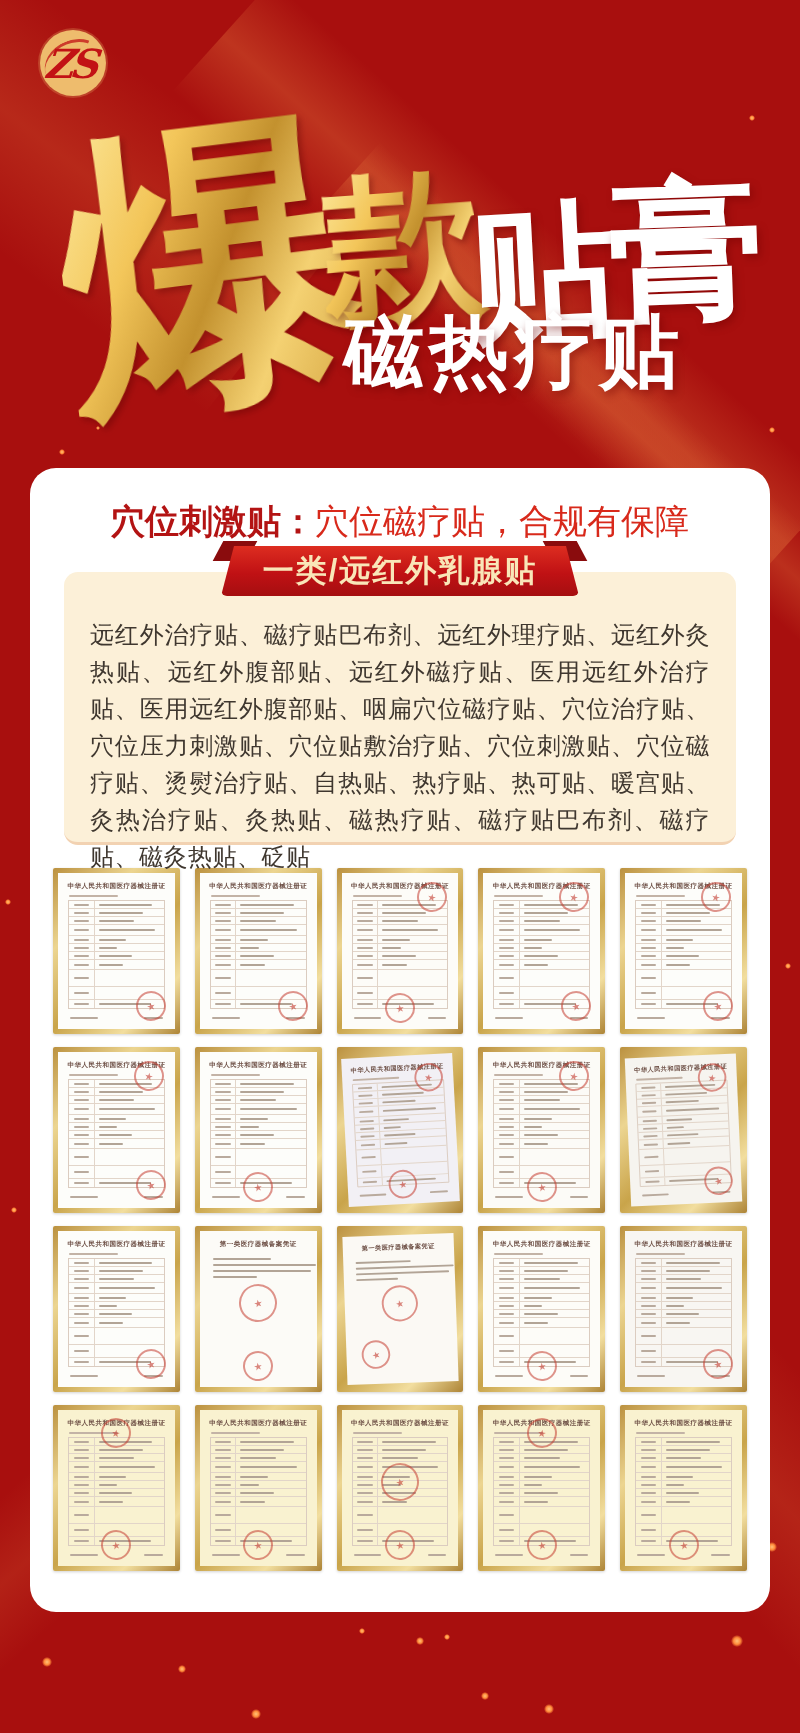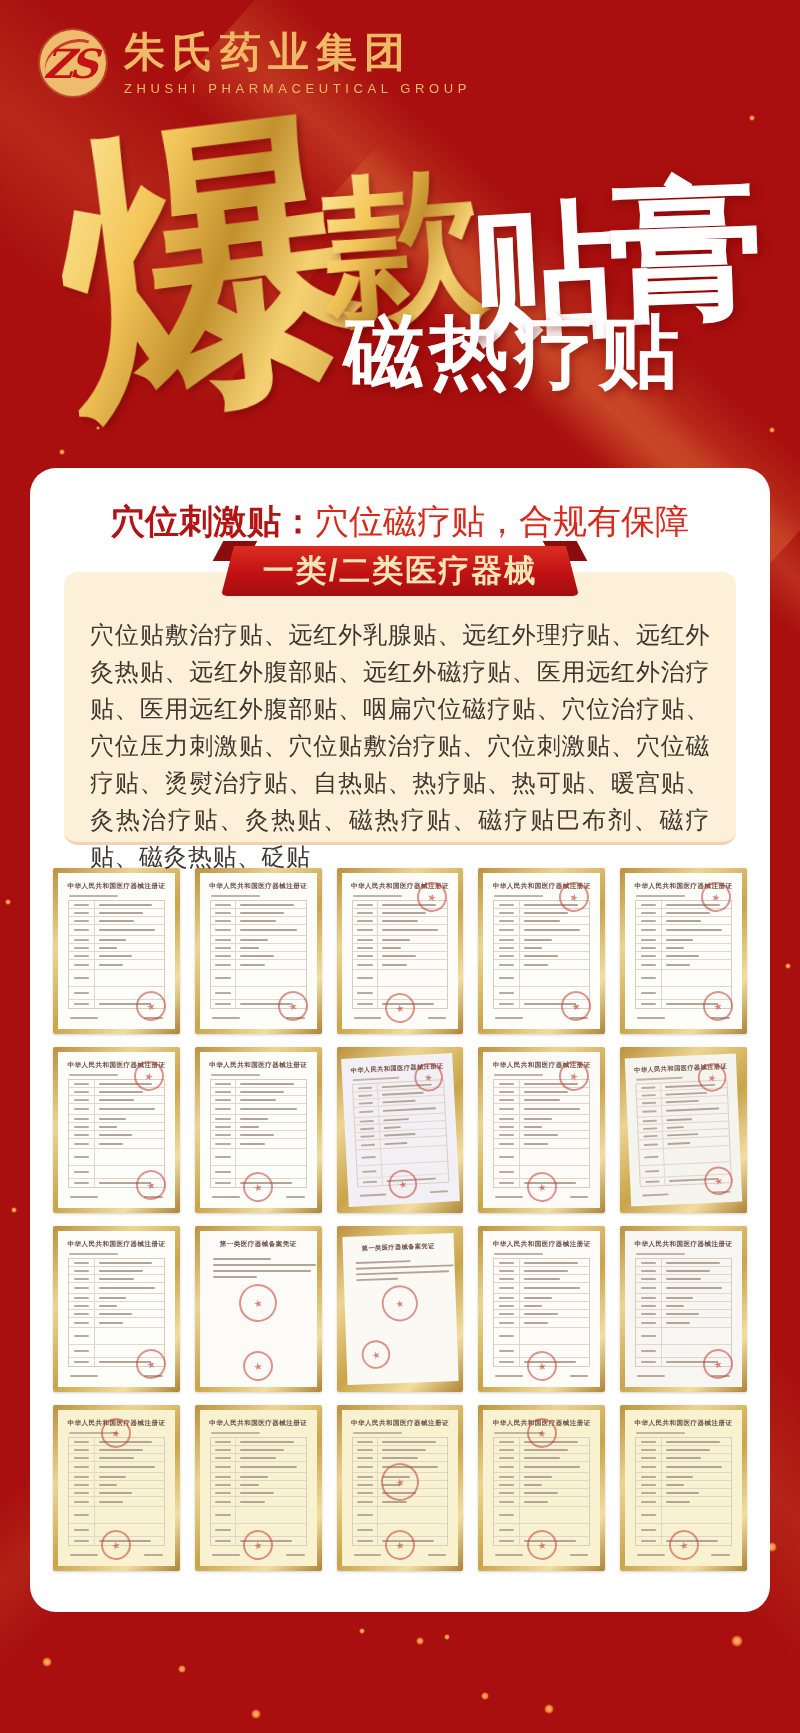--- a/index.html
+++ b/index.html
@@ -122,44 +122,40 @@
     <div class="dot" style="left: 785px; top: 963px; width: 6px; height: 6px;"></div>
     <div class="dot" style="left: 117px; top: 1537px; width: 6px; height: 6px;"></div>
     <div class="dot" style="left: 597px; top: 1603px; width: 6px; height: 6px;"></div>
   </div>
 
 <div class="brand">
   <div class="logo">
     <span class="swirl"></span>
     <span class="zs">ZS</span>
   </div>
-  <div class="brand-text">
-    <div class="brand-name">朱氏药业集团</div>
-    <div class="brand-en">ZHUSHI PHARMACEUTICAL GROUP</div>
-  </div>
 </div>
 
 <div class="gold-char hero-bao">爆</div>
 <div class="gold-char hero-kuan">款</div>
 <div class="white-char hero-tie">贴</div>
 <div class="white-char hero-gao">膏</div>
 <div class="hero-sub">磁热疗贴</div>
 
 <div class="card">
   <div class="card-heading">
     <span class="hstrong">穴位刺激贴：</span><span class="hrest">穴位磁疗贴，合规有保障</span>
   </div>
 
   <div class="cream-box">
     <div class="ribbon">
       <span class="fold fl"></span>
       <span class="fold fr"></span>
-      <div class="band">一类/二类医疗器械</div>
+      <div class="band">一类/远红外乳腺贴</div>
     </div>
-    <div class="product-text">穴位贴敷治疗贴、远红外乳腺贴、远红外理疗贴、远红外灸热贴、远红外腹部贴、远红外磁疗贴、医用远红外治疗贴、医用远红外腹部贴、咽扁穴位磁疗贴、穴位治疗贴、穴位压力刺激贴、穴位贴敷治疗贴、穴位刺激贴、穴位磁疗贴、烫熨治疗贴、自热贴、热疗贴、热可贴、暖宫贴、灸热治疗贴、灸热贴、磁热疗贴、磁疗贴巴布剂、磁疗贴、磁灸热贴、砭贴</div>
+    <div class="product-text">远红外治疗贴、磁疗贴巴布剂、远红外理疗贴、远红外灸热贴、远红外腹部贴、远红外磁疗贴、医用远红外治疗贴、医用远红外腹部贴、咽扁穴位磁疗贴、穴位治疗贴、穴位压力刺激贴、穴位贴敷治疗贴、穴位刺激贴、穴位磁疗贴、烫熨治疗贴、自热贴、热疗贴、热可贴、暖宫贴、灸热治疗贴、灸热贴、磁热疗贴、磁疗贴巴布剂、磁疗贴、磁灸热贴、砭贴</div>
   </div>
 
   <div class="certs-grid">
       <div class="cert">
         <div class="paper" style="background: rgb(253, 253, 250);">
           <div class="cert-title">中华人民共和国医疗器械注册证</div>
           <div class="sub-line"></div>
           <div class="tbl">
             <div class="trow" style="height: 7px;">
               <div class="tlab">

